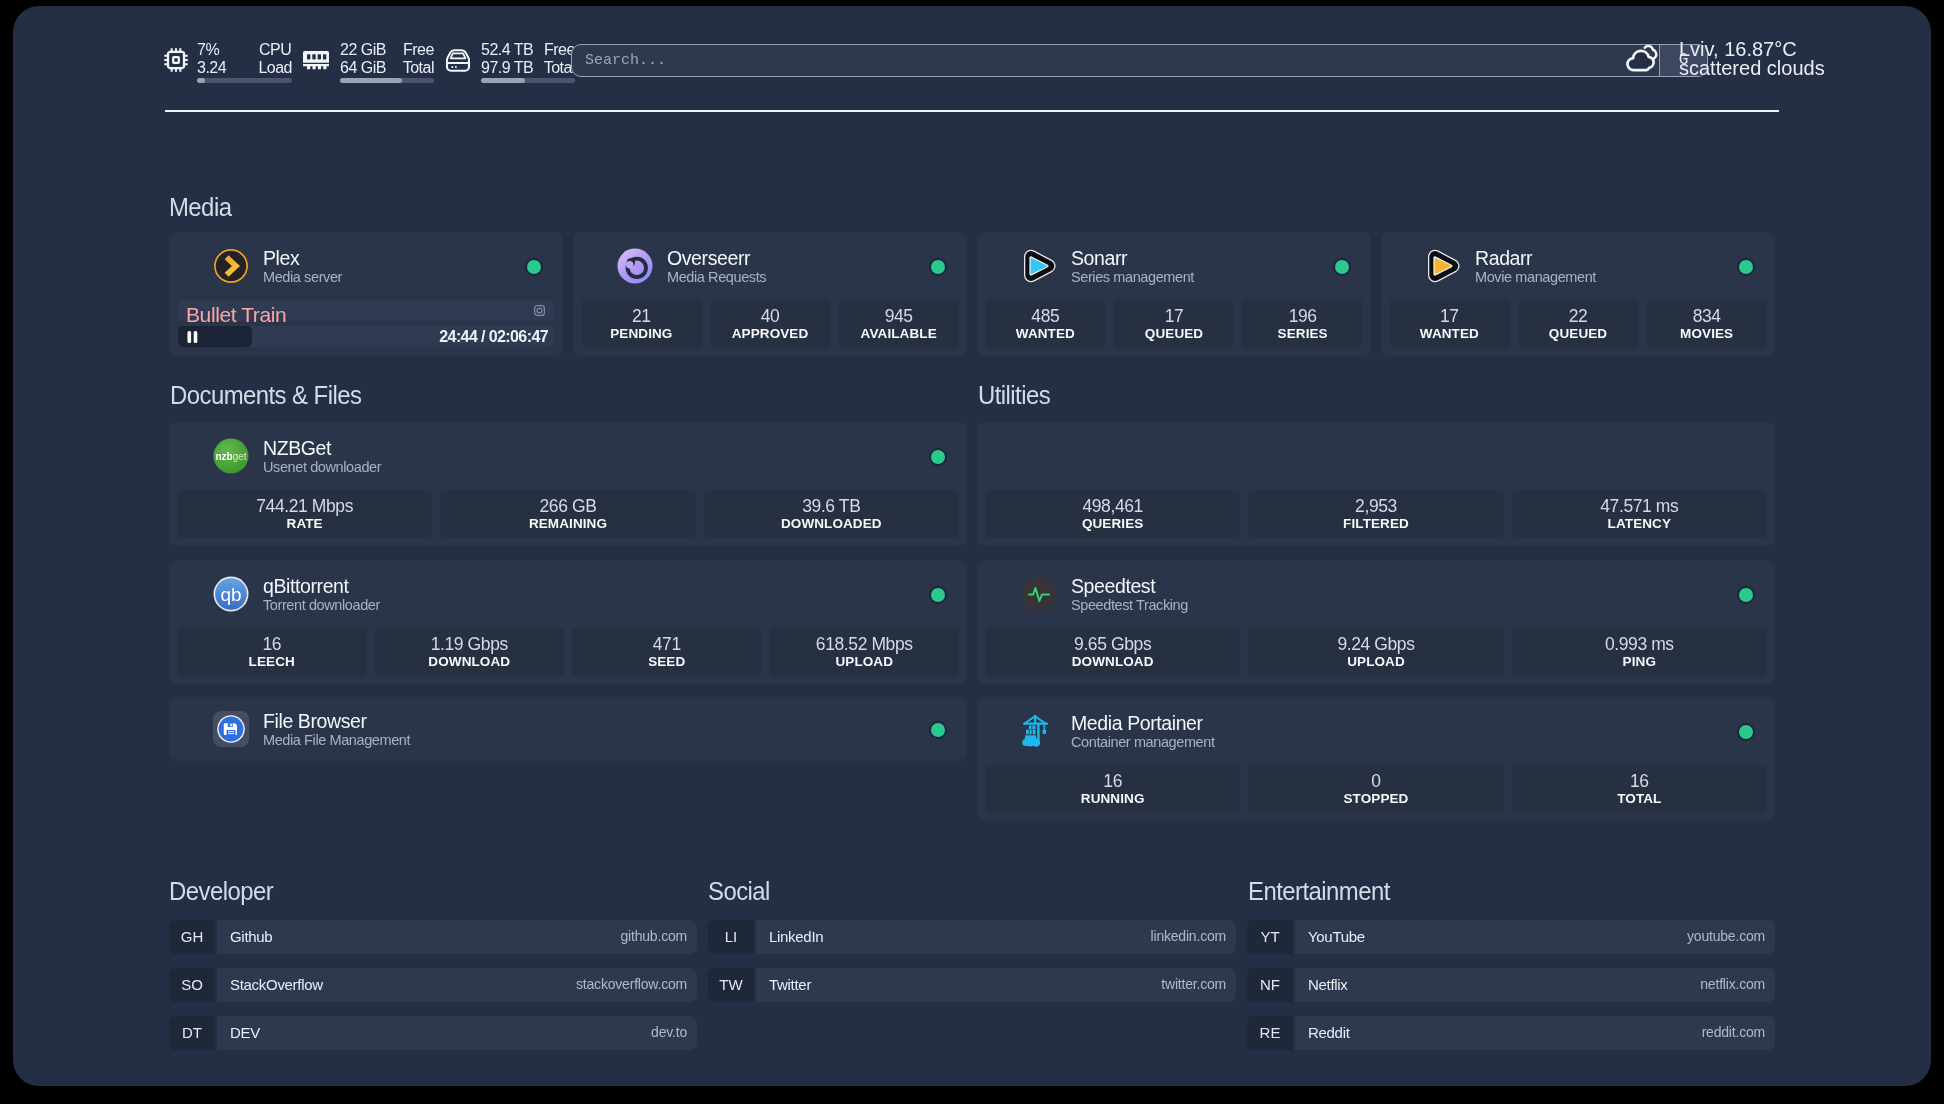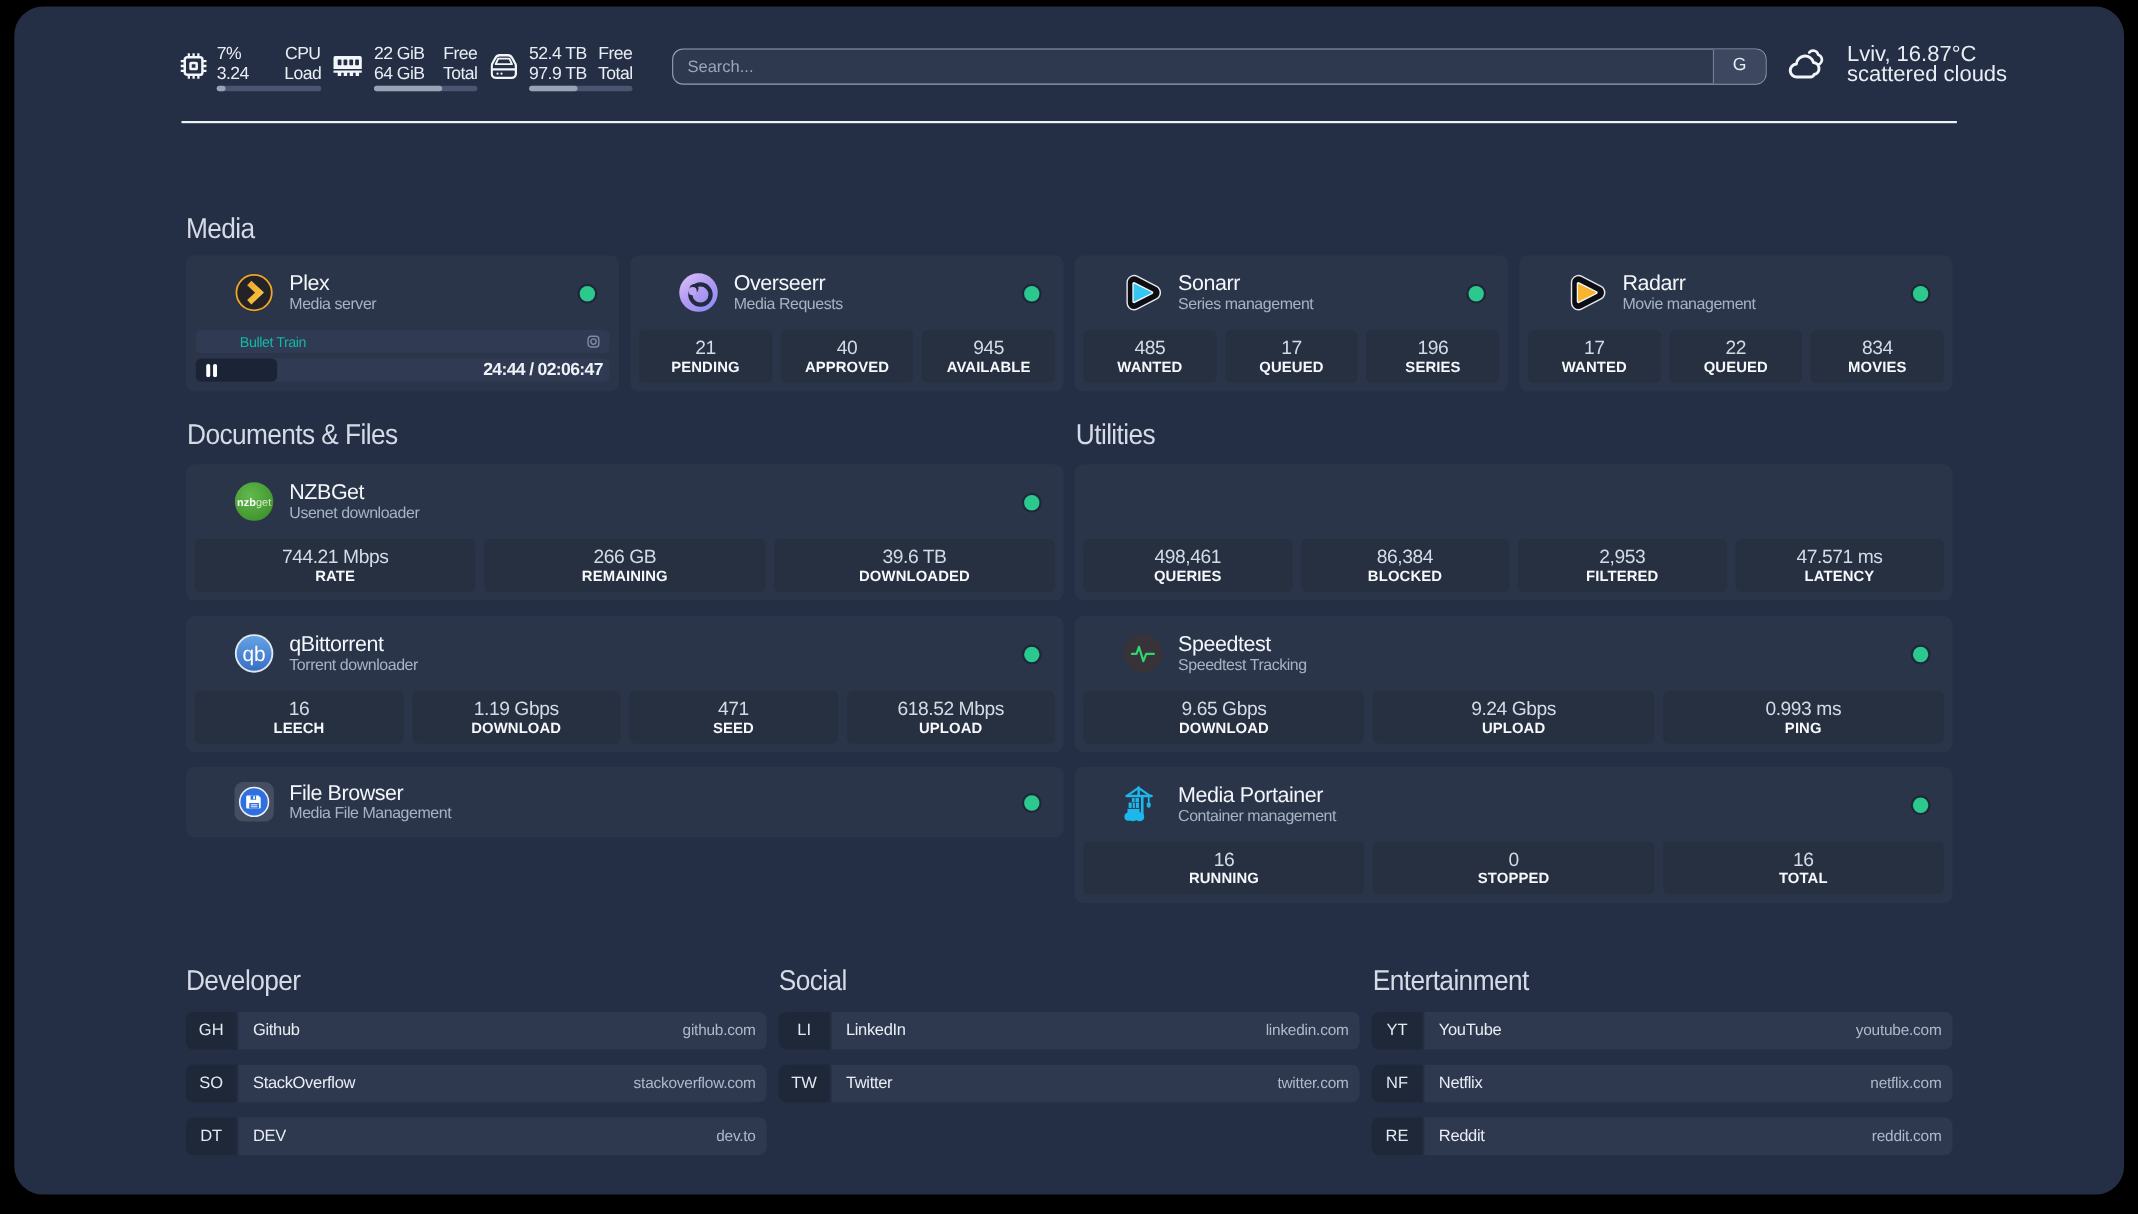--- a/index.html
+++ b/index.html
@@ -9,21 +9,21 @@
 .abs { position:absolute; }
 
 
 .sysw { position:absolute; top:40.5px; }
 .sysrow { display:flex; }
 .syscol { font-size:16px; color:#e9edf4; line-height:18.5px; letter-spacing:-0.5px; }
 .syscol.r { text-align:center; }
 .sysbar { position:absolute; height:5px; border-radius:3px; background:#4a5570; top:37.5px; }
 .sysfill { position:absolute; left:0; top:0; bottom:0; border-radius:3px; background:#99a3b6; }
 
-.search { position:absolute; left:611px; top:44px; width:995px; height:33px; background:#2e3950; border:1.5px solid #97a0b4; border-radius:10px; }
+.search { position:absolute; left:571px; top:44px; width:1137px; height:33px; background:#2e3950; border:1.5px solid #97a0b4; border-radius:10px;font-family:Liberation Mono, monospace; }
 .search .ph { position:absolute; left:13px; top:7px; font-size:15px; color:#9aa5ba; }
 .search .gbtn { position:absolute; right:0; top:0; bottom:0; width:48px; background:#3d4860; border-left:1.5px solid #97a0b4; border-radius:0 8px 8px 0; color:#e8edf4; font-size:16px; text-align:center; line-height:30px; }
 
 .weather-txt { position:absolute; left:1679px; top:40px; font-size:20px; color:#e9edf4; line-height:19px; }
 .divider { position:absolute; left:165px; top:110px; width:1614px; height:2px; background:#eef1f6; }
 
 
 .h2 { position:absolute; font-size:26px; color:#d4dbe6; font-weight:400; letter-spacing:-0.6px; transform:scaleX(0.92); transform-origin:0 0; }
 
 
@@ -33,21 +33,21 @@
 .tt .t1 { font-size:19.5px; color:#f3f6fa; line-height:22px; font-weight:400; letter-spacing:-0.4px; }
 .tt .t2 { font-size:14.5px; color:#a7b2c3; line-height:17px; letter-spacing:-0.4px; }
 .dot { position:absolute; right:6px; top:12px; width:14px; height:14px; border-radius:50%; background:#2cc98e; box-shadow:0 0 0 2px rgba(15,20,35,.45); }
 .stats { position:absolute; left:8px; right:8px; top:68px; height:48px; display:flex; gap:8px; }
 .stat { flex:1; background:#263040; border-radius:5px; display:flex; flex-direction:column; align-items:center; justify-content:center; }
 .stat .v { font-size:17.5px; color:#d4dbe6; line-height:20px; letter-spacing:-0.4px; }
 .stat .l { font-size:13.5px; color:#f6f8fb; font-weight:700; line-height:16px; letter-spacing:0.1px; }
 
 
 .mrow1 { position:absolute; left:9px; right:9px; top:68px; height:21px; background:#303a52; border-radius:5px; }
-.mrow1 .mt { position:absolute; left:8px; top:2.5px; font-size:13px; color:#14b8a6; letter-spacing:-0.4px;margin-left:32px; }
+.mrow1 .mt { position:absolute; left:8px; top:2.5px; font-size:21px; color:#fca5a5; letter-spacing:-0.4px; }
 .mrow2 { position:absolute; left:9px; right:9px; top:94px; height:21px; background:#303a52; border-radius:5px; }
 .mfill { position:absolute; left:0; top:0; bottom:0; width:74px; background:#1b2436; border-radius:5px; }
 .mtime { position:absolute; right:6px; top:2px; font-size:16px; color:#eef2f8; font-weight:700; letter-spacing:-0.6px; }
 
 
 .bm { position:absolute; height:34px; }
 .bm .ab { position:absolute; left:0; top:0; bottom:0; width:46px; background:#1e2839; border-radius:7px 0 0 7px; color:#e3e9f1; font-size:15px; text-align:center; line-height:33px; }
 .bm .bar { position:absolute; left:48px; right:0; top:0; bottom:0; background:#2e3950; border-radius:0 7px 7px 0; }
 .bm .nm { position:absolute; left:13px; top:7.5px; font-size:15px; color:#e9edf4; letter-spacing:-0.3px; }
 .bm .ur { position:absolute; right:10px; top:8px; font-size:14px; color:#aeb9c9; letter-spacing:-0.2px; }
@@ -357,24 +357,20 @@
       </div>
     <div class="dot" style="top:12px;"></div>
   </div>
 </div>
 
 <div class="card" style="left:977px;top:422px;width:798px;height:124px;">
   <div class="stats">
     <div class="stat">
         <div class="v">498,461</div>
         <div class="l">QUERIES</div>
-      </div>
-    <div class="stat">
-        <div class="v">86,384</div>
-        <div class="l">BLOCKED</div>
       </div>
     <div class="stat">
         <div class="v">2,953</div>
         <div class="l">FILTERED</div>
       </div>
     <div class="stat">
         <div class="v">47.571 ms</div>
         <div class="l">LATENCY</div>
       </div>
   </div>

